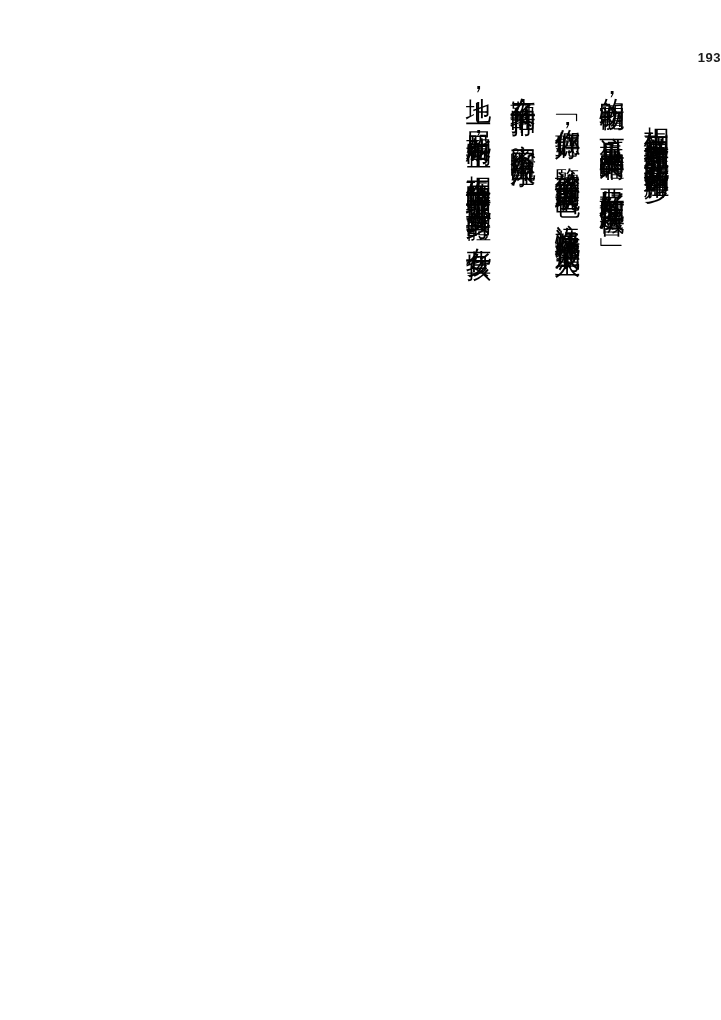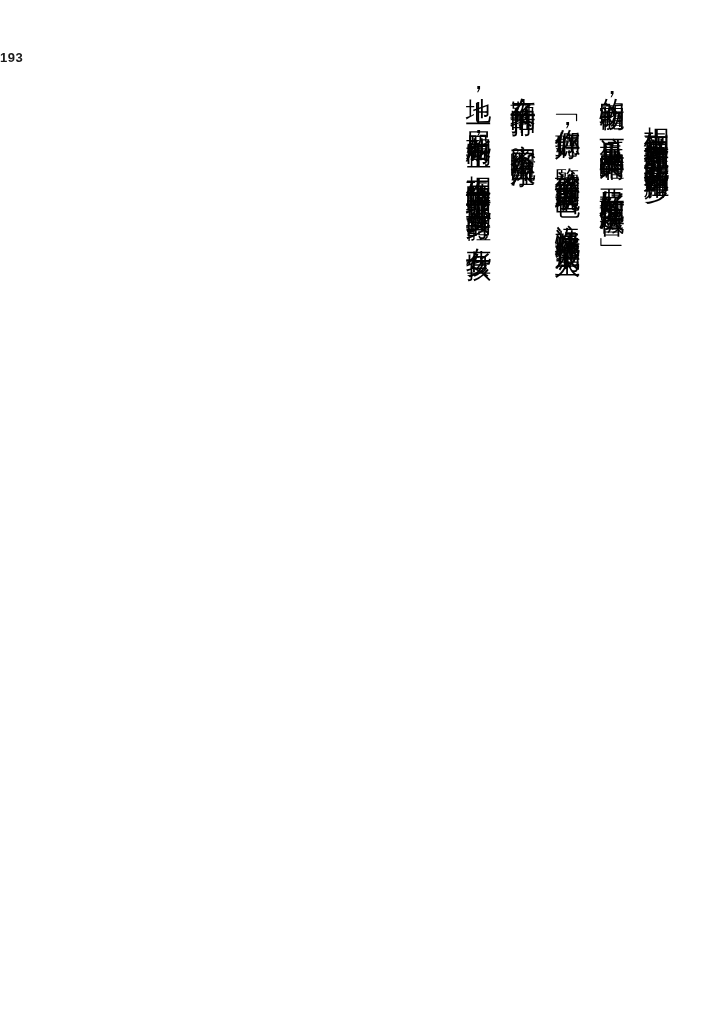--- a/index.html
+++ b/index.html
@@ -15,21 +15,21 @@
     width: 721px;
     height: 1020px;
     background: #ffffff;
     overflow: hidden;
   }
   .page-number {
     position: absolute;
     top: 50px;
     left: 0;
     width: 721px;
-    text-align: left;
+    text-align: right;
     font-family: "Liberation Sans", sans-serif;
     font-size: 13px;
     font-weight: bold;
     color: #1a1a1a;
     letter-spacing: 0.5px;
   }
   .body-text {
     position: absolute;
     top: 78px;
     right: 52px;

